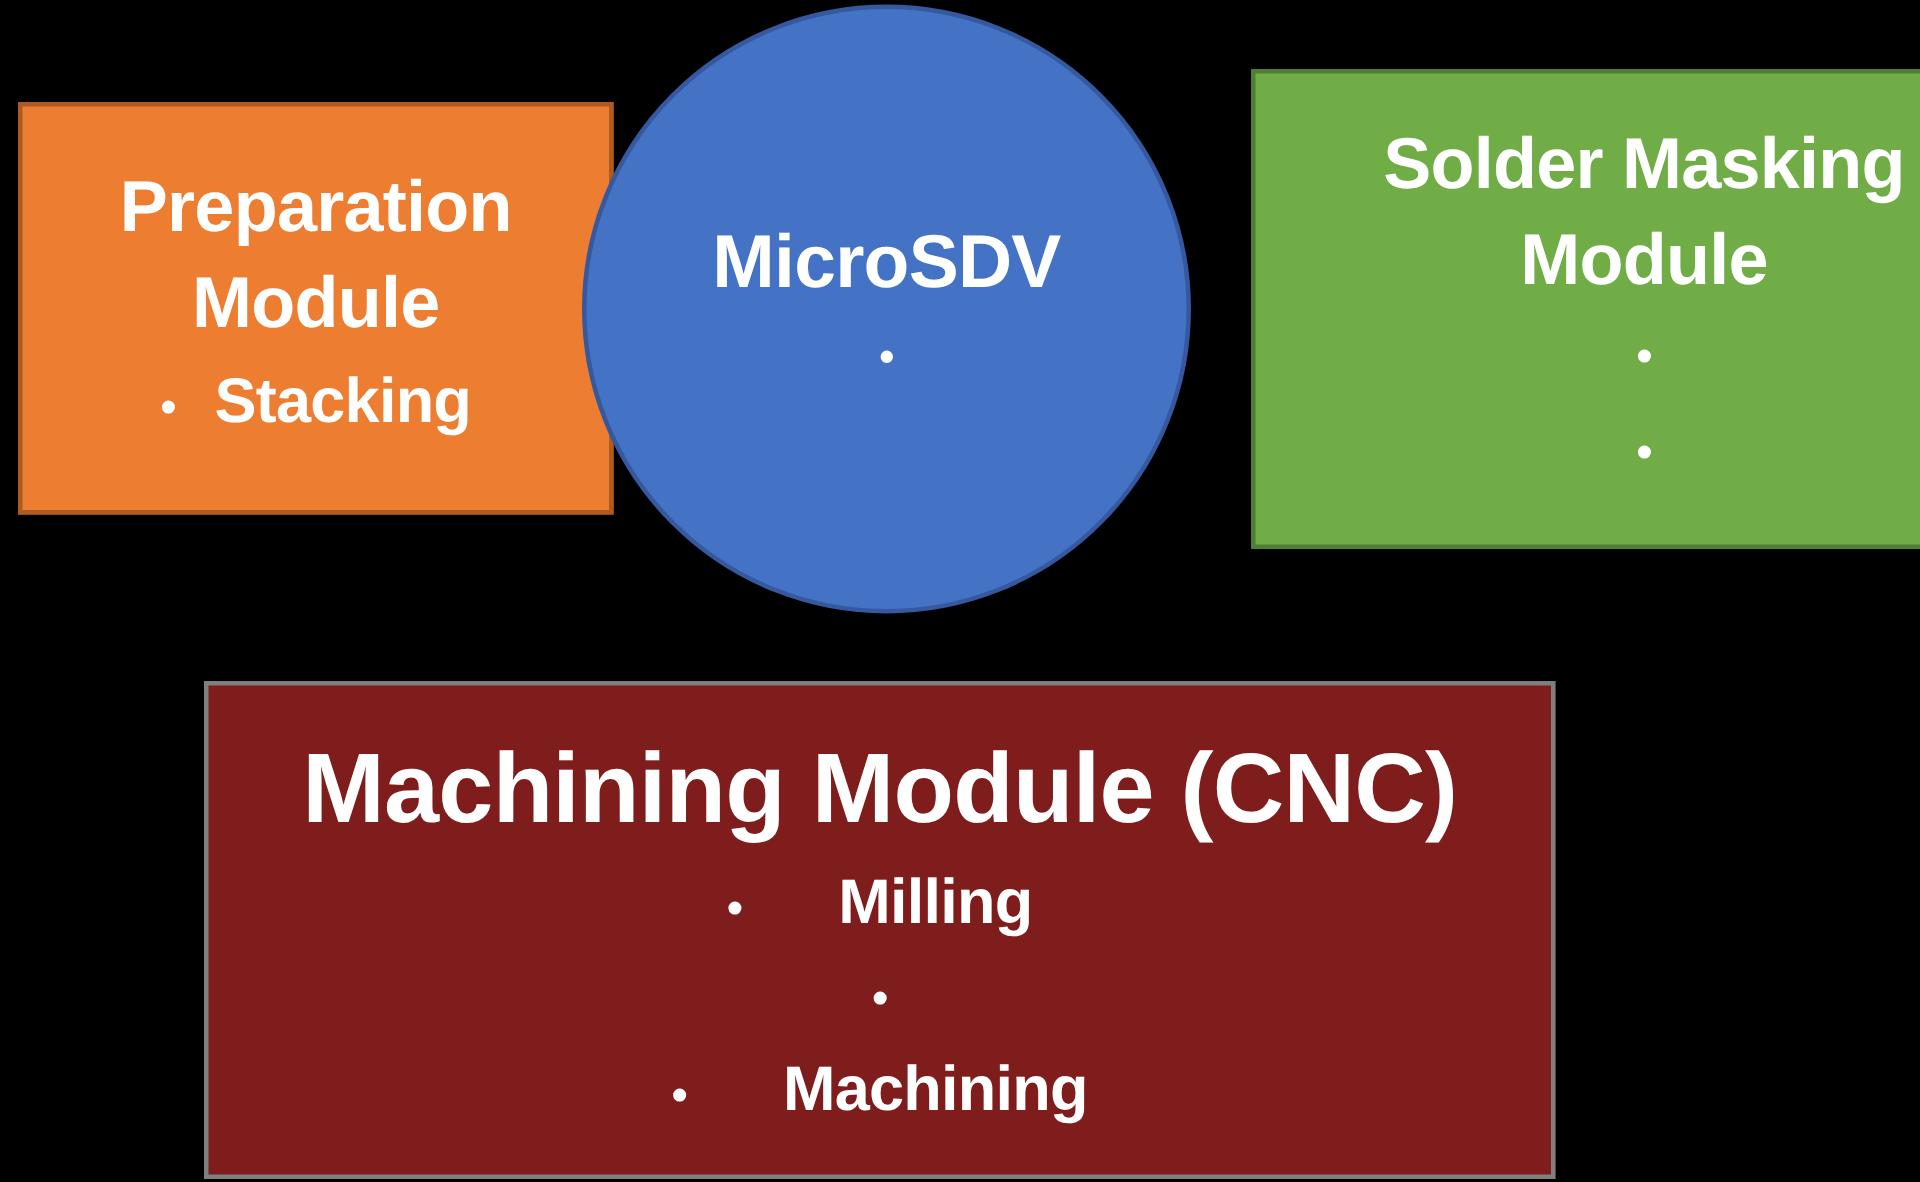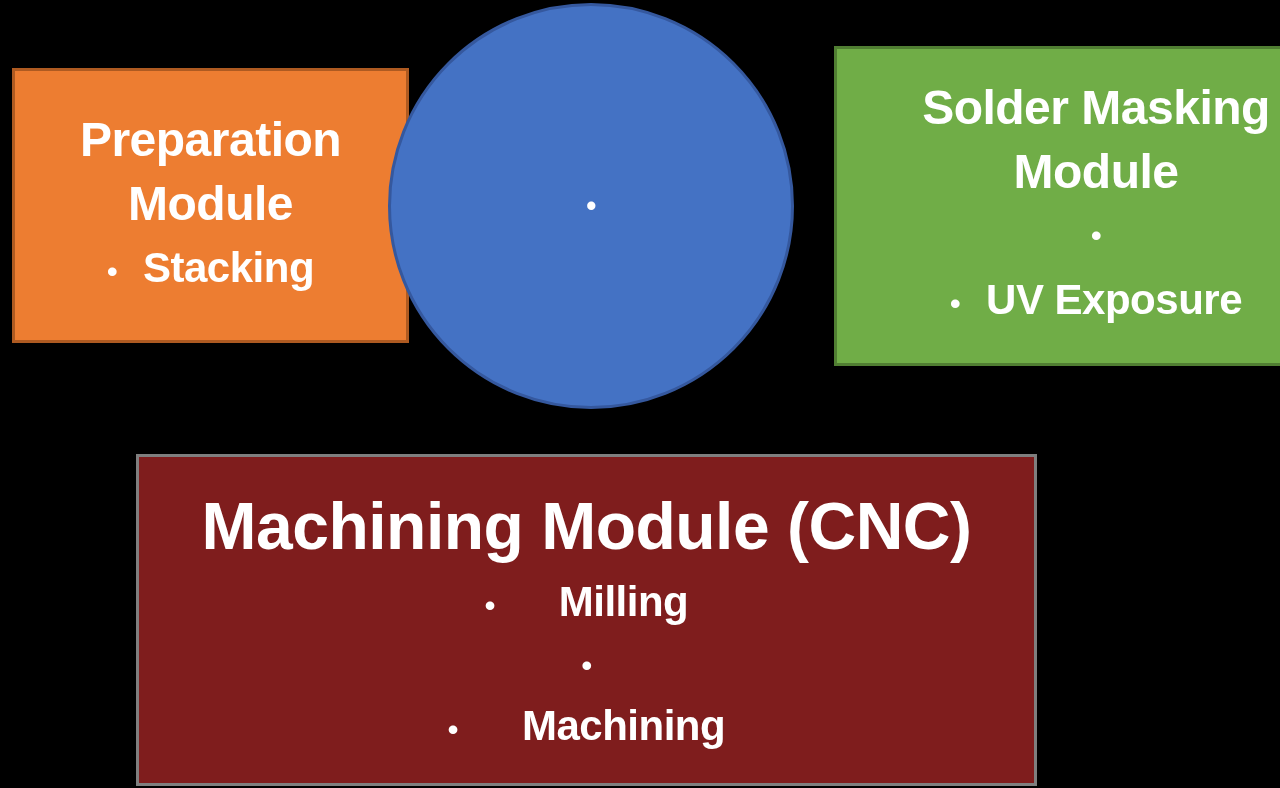--- a/index.html
+++ b/index.html
@@ -78,34 +78,34 @@
   <div class="shape box-preparation" style="background: rgb(237, 125, 49); border-color: rgb(174, 90, 33);">
     <div class="title-line">Preparation</div>
     <div class="title-line">Module</div>
     <div class="bullet-row">
       <span class="bullet-dot">•</span>
       <span>Stacking</span>
     </div>
   </div>
 
   <div class="shape circle box-microsdv" style="background: rgb(68, 114, 196); border-color: rgb(53, 88, 158);">
+    <div class="title-line">MicroSDV</div>
     <div class="bullet-row">
       <span class="bullet-dot">•</span>
     </div>
   </div>
 
   <div class="shape box-solder" style="background: rgb(112, 173, 71); border-color: rgb(80, 126, 50);">
     <div class="title-line">Solder Masking</div>
     <div class="title-line">Module</div>
     <div class="bullet-row">
       <span class="bullet-dot">•</span>
     </div>
     <div class="bullet-row">
       <span class="bullet-dot">•</span>
-      <span>UV Exposure</span>
     </div>
   </div>
 
   <div class="shape box-machining" style="background: #7f1d1d; border-color: rgb(127, 127, 127);">
     <div class="title-line">Machining Module (CNC)</div>
     <div class="bullet-row">
       <span class="bullet-dot">•</span>
       <span>Milling</span>
     </div>
     <div class="bullet-row">

